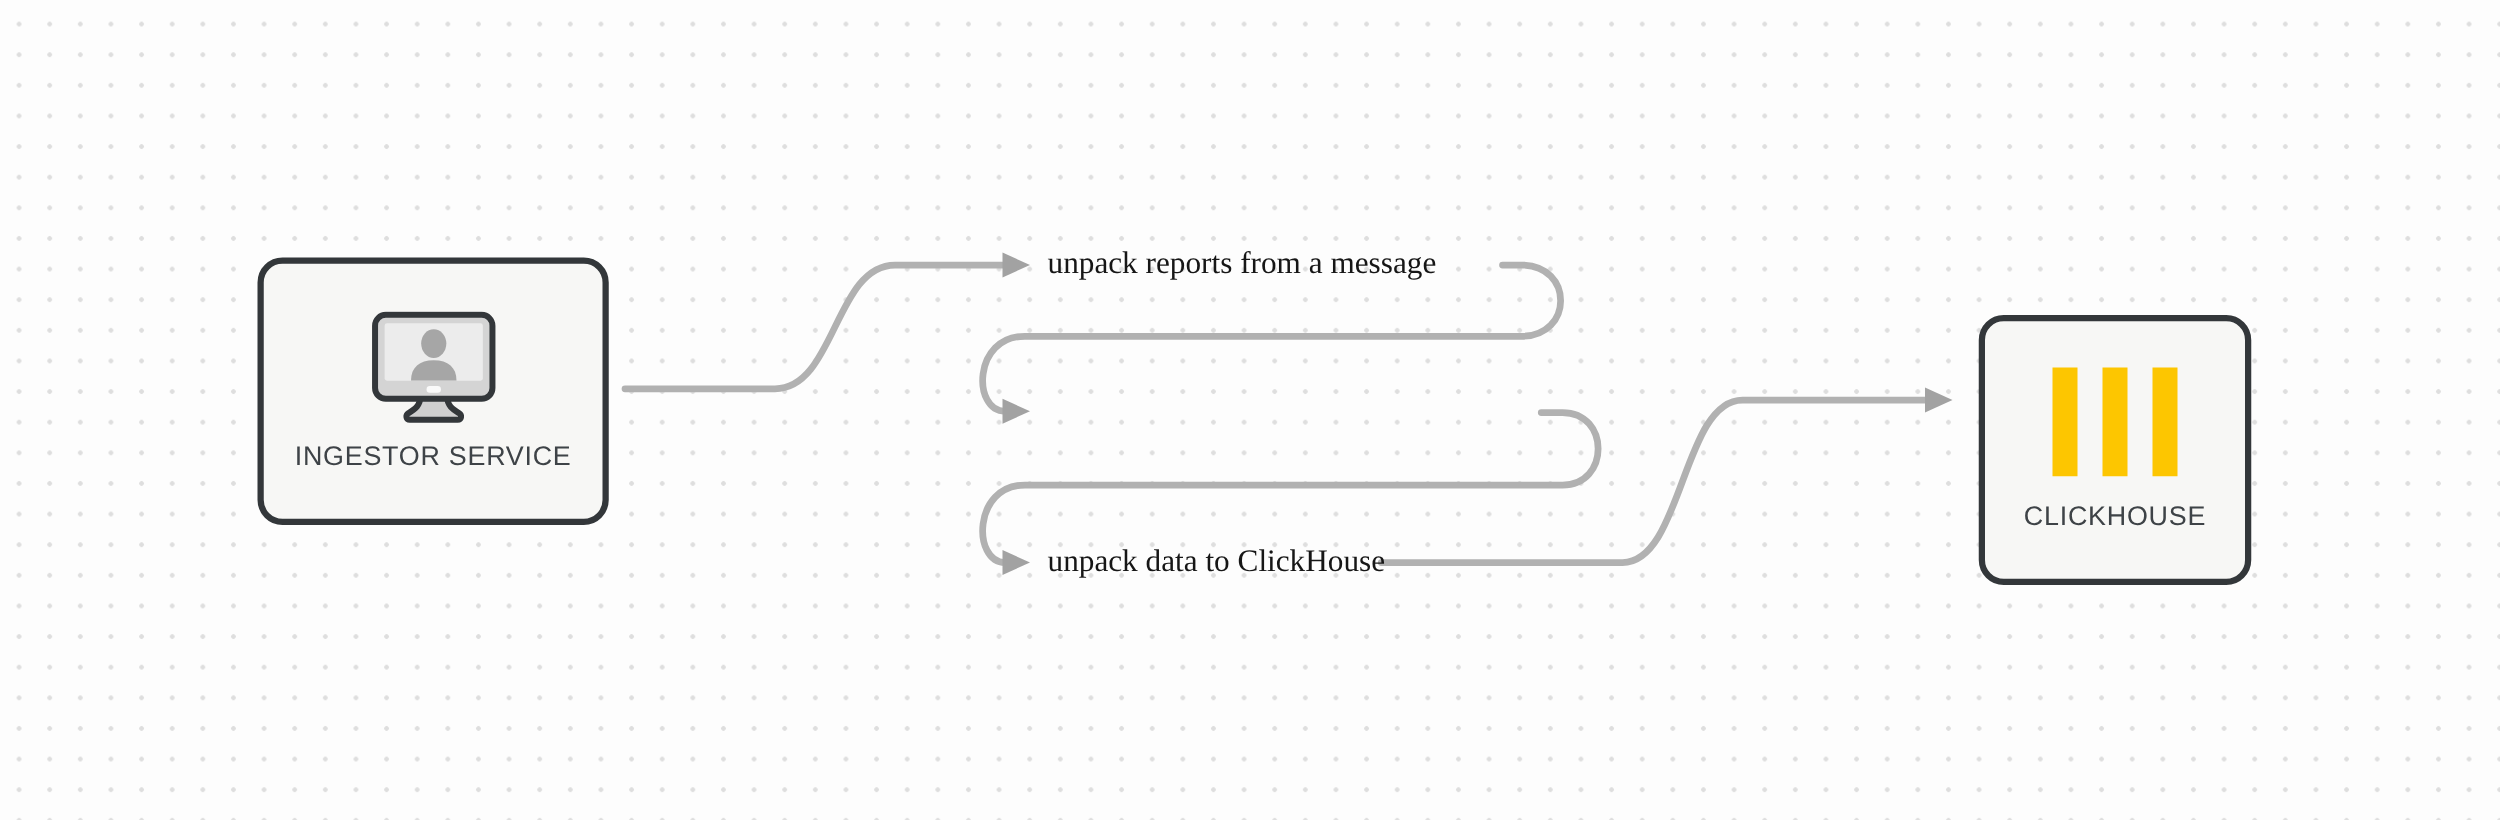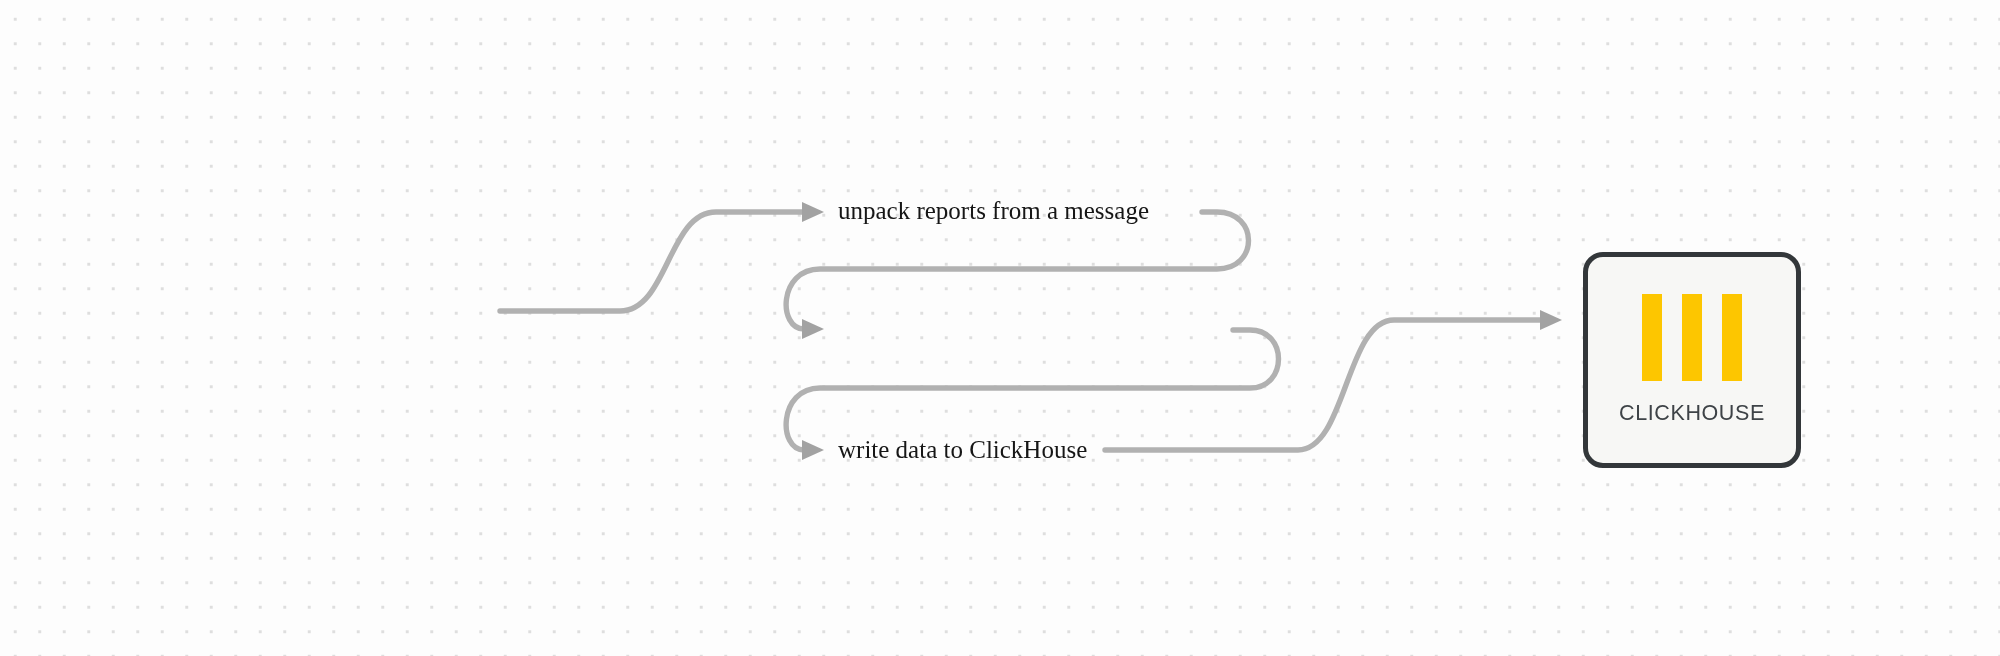--- a/index.html
+++ b/index.html
@@ -72,26 +72,49 @@
       </marker>
     </defs>
     <g fill="none" stroke="#b1b1b1" stroke-width="5.4" stroke-linecap="round">
       <path d="M 500 311 H 620 C 668 311 668 212 716 212 H 804" marker-end="url(#arrow)"></path>
       <path d="M 1202 212 H 1217 C 1259 212 1259 269 1217 269 H 820 C 778 269 778 329 804 329" marker-end="url(#arrow)"></path>
       <path d="M 1233 330 H 1250 C 1288 330 1288 388 1250 388 H 820 C 778 388 778 450 804 450" marker-end="url(#arrow)"></path>
       <path d="M 1105 450 H 1298 C 1346 450 1346 320 1394 320 H 1542" marker-end="url(#arrow)"></path>
     </g>
   </svg>
 
+  <div class="node node-ingestor">
+    <svg width="104" height="92" viewBox="0 0 104 96" xmlns="http://www.w3.org/2000/svg">
+      <defs>
+        <clipPath id="screenClip">
+            <rect x="11" y="10" width="82" height="48" rx="2"></rect>
+          </clipPath>
+      </defs>
+
+      <path d="M41,70 C41,79 36,82 31,85 C28,87 29,90.5 32,90.5 L72,90.5 C75,90.5 76,87 73,85 C68,82 63,79 63,70 Z" fill="#cfcfcf" stroke="#33373a" stroke-width="5" stroke-linejoin="round"></path>
+
+      <rect x="3" y="3" width="98" height="70" rx="9" fill="#d4d4d4" stroke="#33373a" stroke-width="5"></rect>
+
+      <rect x="11" y="10" width="82" height="48" rx="2" fill="#ececec"></rect>
+
+      <g clip-path="url(#screenClip)" fill="#a6a6a6">
+        <ellipse cx="52" cy="27" rx="10.5" ry="12"></ellipse>
+        <path d="M33,58 C33,47 40,41 52,41 C64,41 71,47 71,58 Z"></path>
+      </g>
+
+      <rect x="46" y="62.5" width="12" height="5.5" rx="2.75" fill="#fafafa"></rect>
+    </svg>
+    <div class="node-label">INGESTOR SERVICE</div>
+  </div>
 
   <div class="node node-clickhouse">
     <div class="ch-bars">
       <div class="ch-bar"></div>
       <div class="ch-bar"></div>
       <div class="ch-bar"></div>
     </div>
     <div class="node-label">CLICKHOUSE</div>
   </div>
 
   <div class="step-label step-1">unpack reports from a message</div>
-  <div class="step-label step-3">write data to ClickHouse</div>
+  <div class="step-label step-3">unpack data to ClickHouse</div>
 
 </div>
 
 </body></html>

